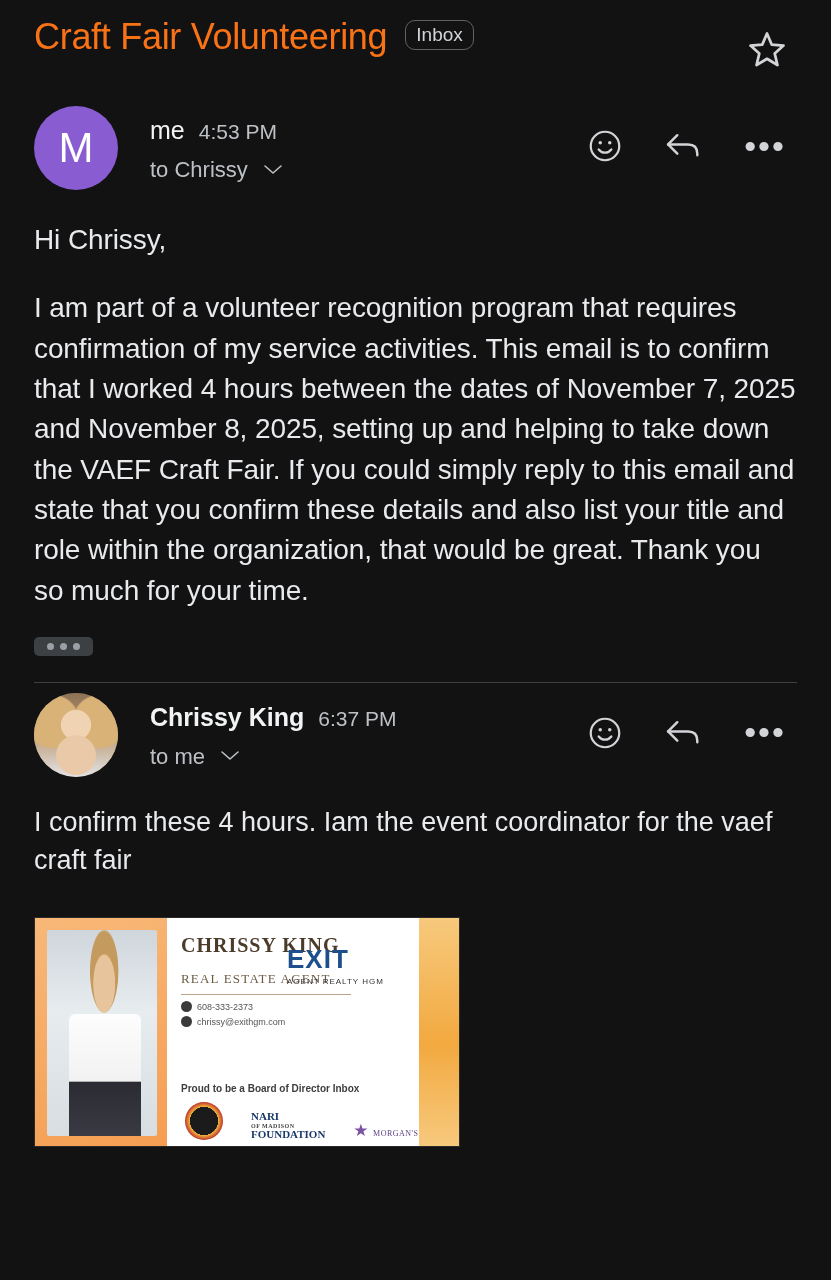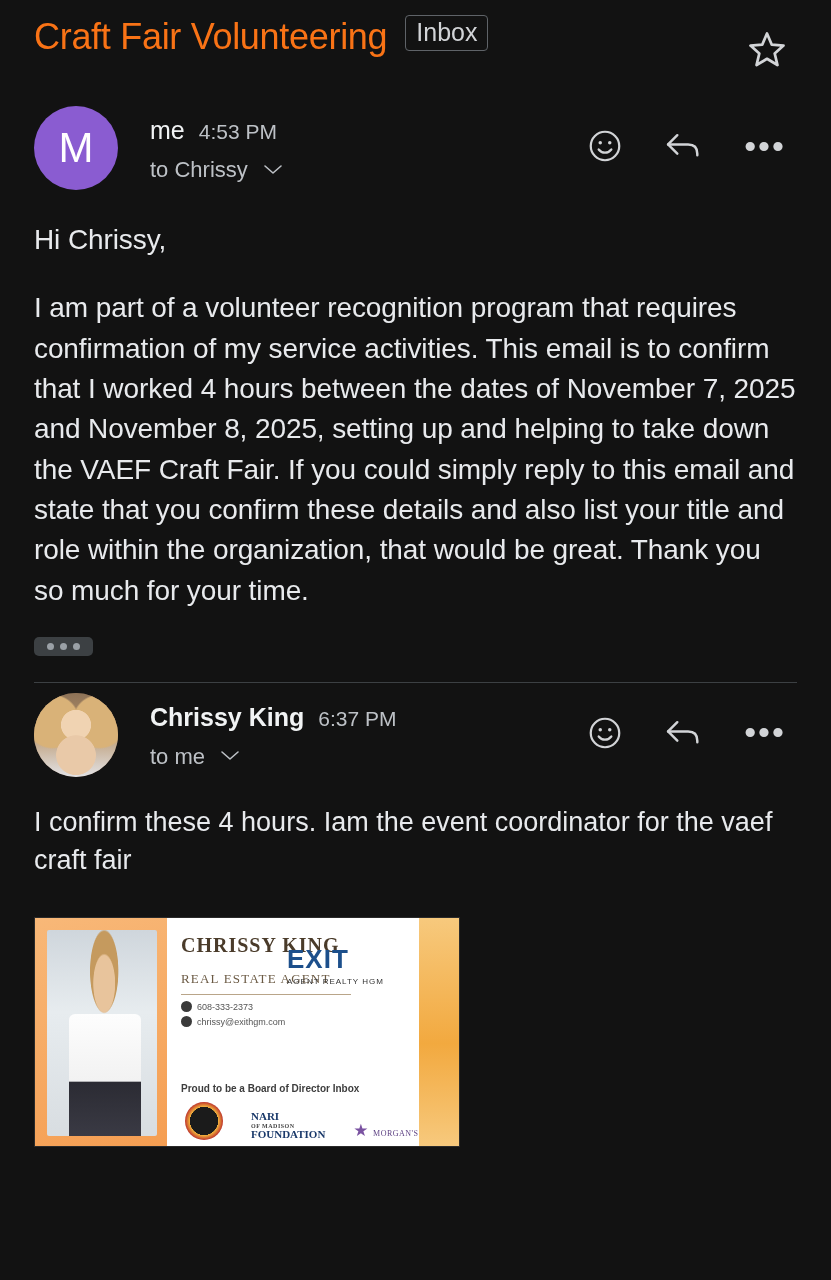--- a/index.html
+++ b/index.html
@@ -31,23 +31,23 @@
     color: #f97316;
     letter-spacing: -0.3px;
     line-height: 1.25;
     white-space: nowrap;
   }
   .inbox-chip {
     display: inline-block;
     margin-left: 18px;
     vertical-align: 8px;
     border: 1.5px solid #5f6368;
-    border-radius: 4px;
+    border-radius: 10px;
     color: #d2d4d7;
-    font-size: 25px;
+    font-size: 19px;
     padding: 4px 10px 5px;
     line-height: 1;
   }
   .star-btn {
     margin-left: auto;
     margin-top: 12px;
     margin-right: 12px;
     width: 48px;
     height: 48px;
     display: flex;

